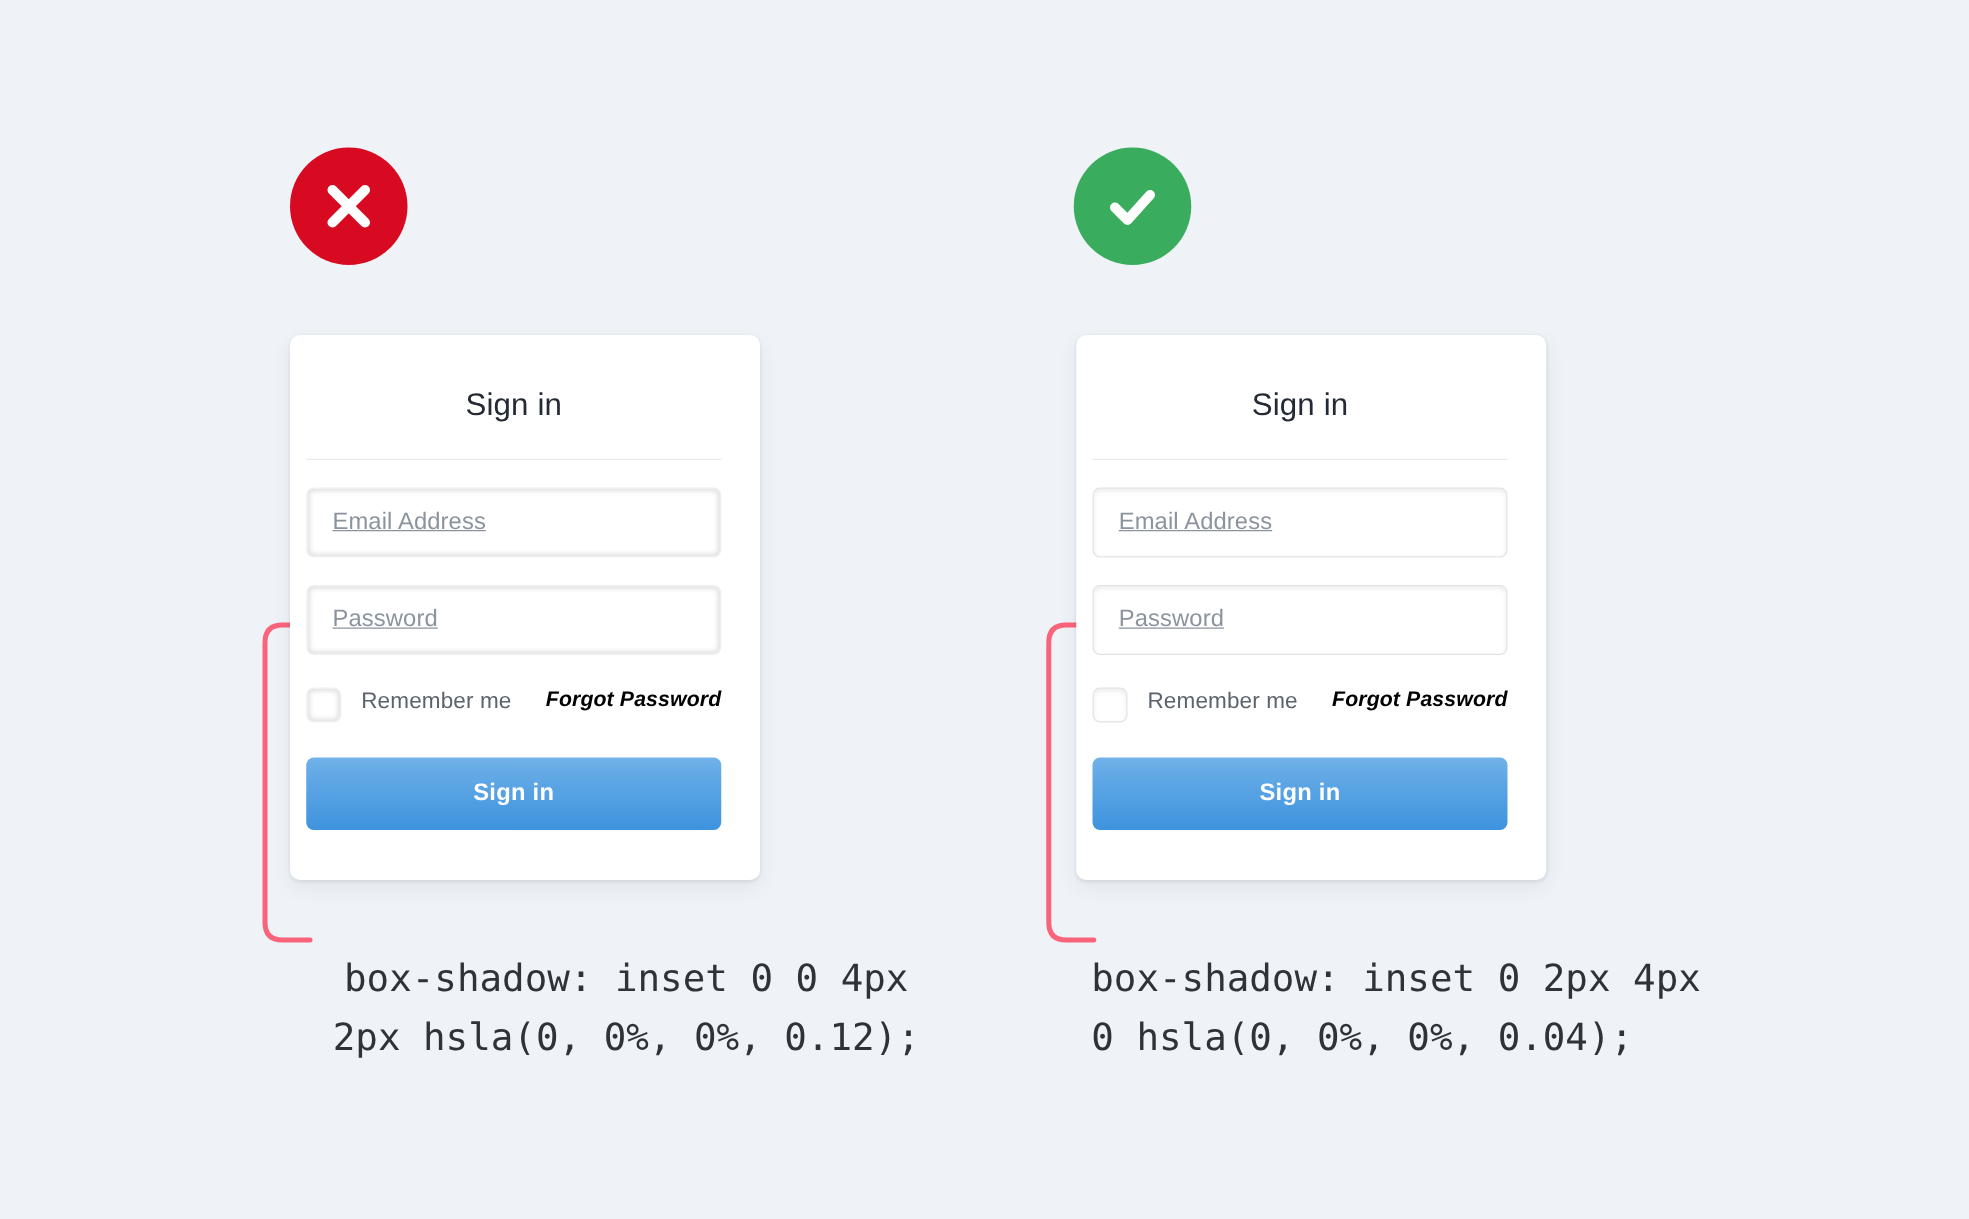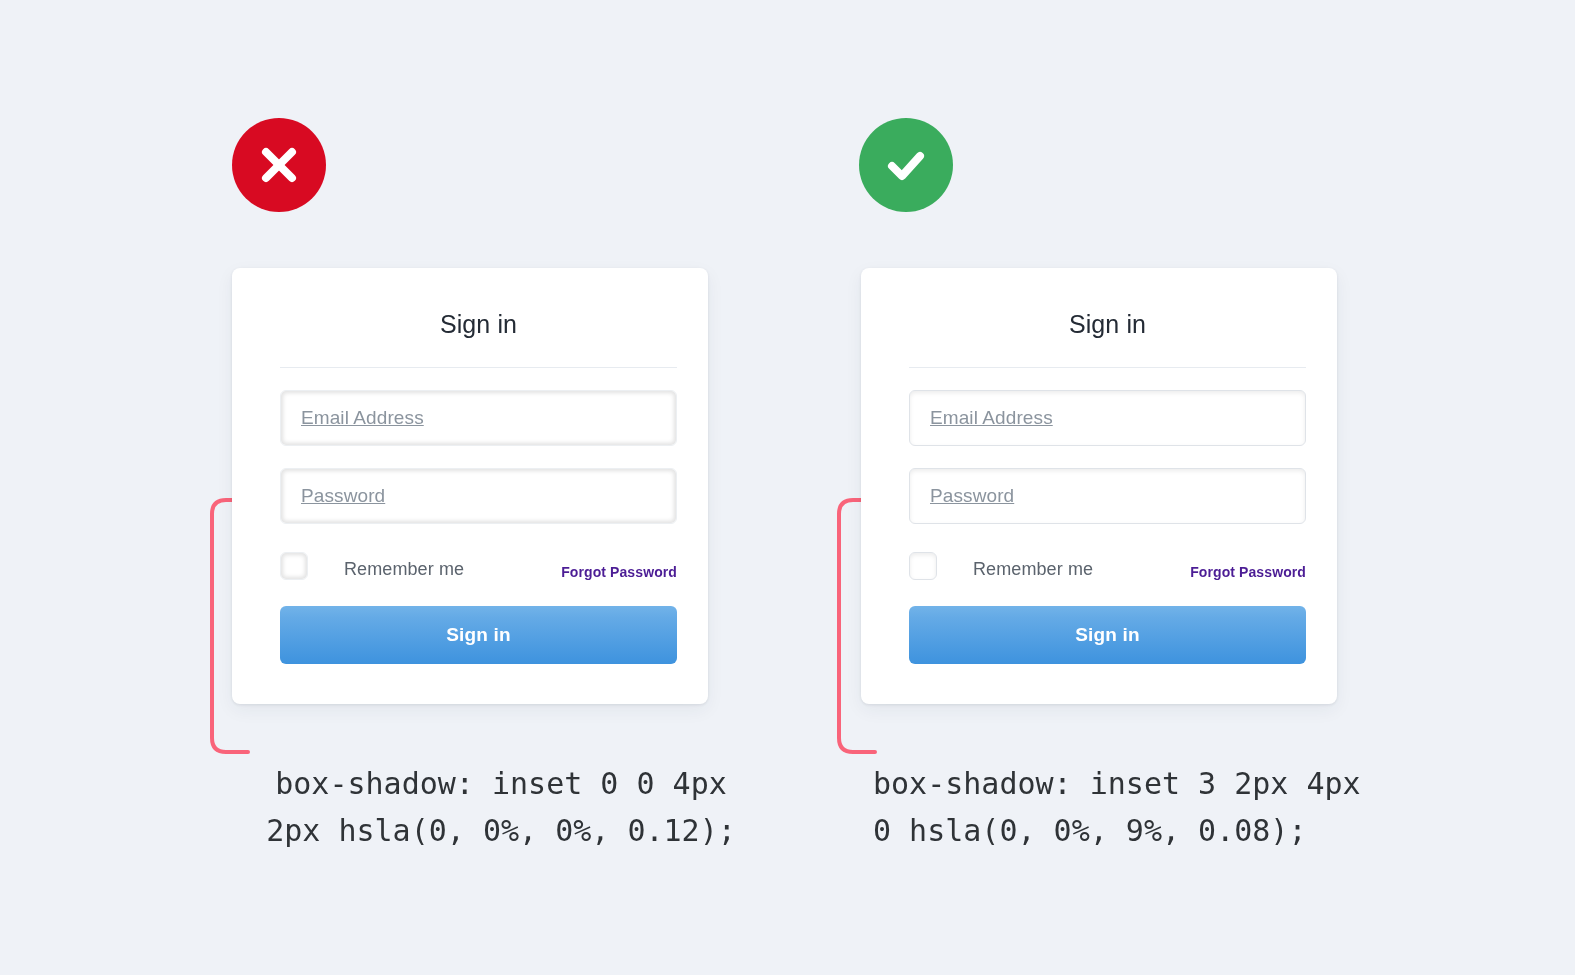--- a/index.html
+++ b/index.html
@@ -35,25 +35,25 @@
   .badge svg { display: block; }
 
   
   .panel { position: absolute; }
   .panel.left  { left: 196px; top: 268px; }
   .panel.right { left: 823px; top: 268px; }
 
   .card {
     position: absolute;
     top: 0;
-    width: 476px;
+    width: 376px;
     background: #ffffff;
     border-radius: 8px;
     box-shadow: 0 1px 3px rgba(36,45,65,0.10), 0 6px 18px rgba(36,45,65,0.06);
-    padding: 34px 31px 40px 48px;
+    padding: 34px 31px 40px 13px;
     box-sizing: border-box;
   }
   .panel.left  .card { left: 36px; }
   .panel.right .card { left: 38px; }
 
   .card-title {
     font-size: 25px;
     color: #242b35;
     text-align: center;
     font-weight: 400;
@@ -91,48 +91,48 @@
   }
   
   .good-field {
     border: 1px solid #dfe3e8;
     box-shadow: inset 0 2px 4px 0 hsla(0, 0%, 0%, 0.08);
   }
 
   .options-row {
     margin-top: 26px;
     display: flex;
-    align-items: flex-end;
+    align-items: flex-start;
     height: 30px;
-    gap: 20px;
   }
   .checkbox {
     width: 28px;
     height: 28px;
     border-radius: 6px;
     background: #fff;
     box-sizing: border-box;
     flex: 0 0 auto;
   }
   .bad-check  { border: 1px solid #eceff2; box-shadow: inset 0 0 4px 2px hsla(0,0%,0%,0.12); }
   .good-check { border: 1px solid #dfe3e8; box-shadow: inset 0 2px 4px 0 hsla(0,0%,0%,0.08); }
 
   .remember-label {
     margin-left: 16px;
     font-size: 18px;
     color: #5b636d;
     letter-spacing: 0.1px;
   }
   .forgot-link {
     margin-left: auto;
-    font-size: 14px;
-    color: #4c1d95;
+    font-size: 17px;
+    color: #000000;
     font-weight: bold;
     letter-spacing: 0.1px;
     text-decoration: none;
+    font-style: italic;
   }
 
   .signin-btn {
     margin-top: 26px;
     height: 58px;
     border: 0;
     width: 100%;
     border-radius: 6px;
     background: linear-gradient(180deg, #72b3e9 0%, #64aae6 20%, #3e93de 100%);
     color: #ffffff;
@@ -243,17 +243,17 @@
 
       <div class="options-row">
         <div class="checkbox good-check"></div>
         <span class="remember-label">Remember me</span>
         <a href="#" class="forgot-link">Forgot Password</a>
       </div>
 
       <button class="signin-btn">Sign in</button>
     </div>
 
-    <div class="code"><span>box-shadow: inset 3 2px 4px</span>
-<span>0 hsla(0, 0%, 9%, 0.08);</span></div>
+    <div class="code"><span>box-shadow: inset 0 2px 4px</span>
+<span>0 hsla(0, 0%, 0%, 0.04);</span></div>
   </div>
 
 </div>
 
 </body></html>

